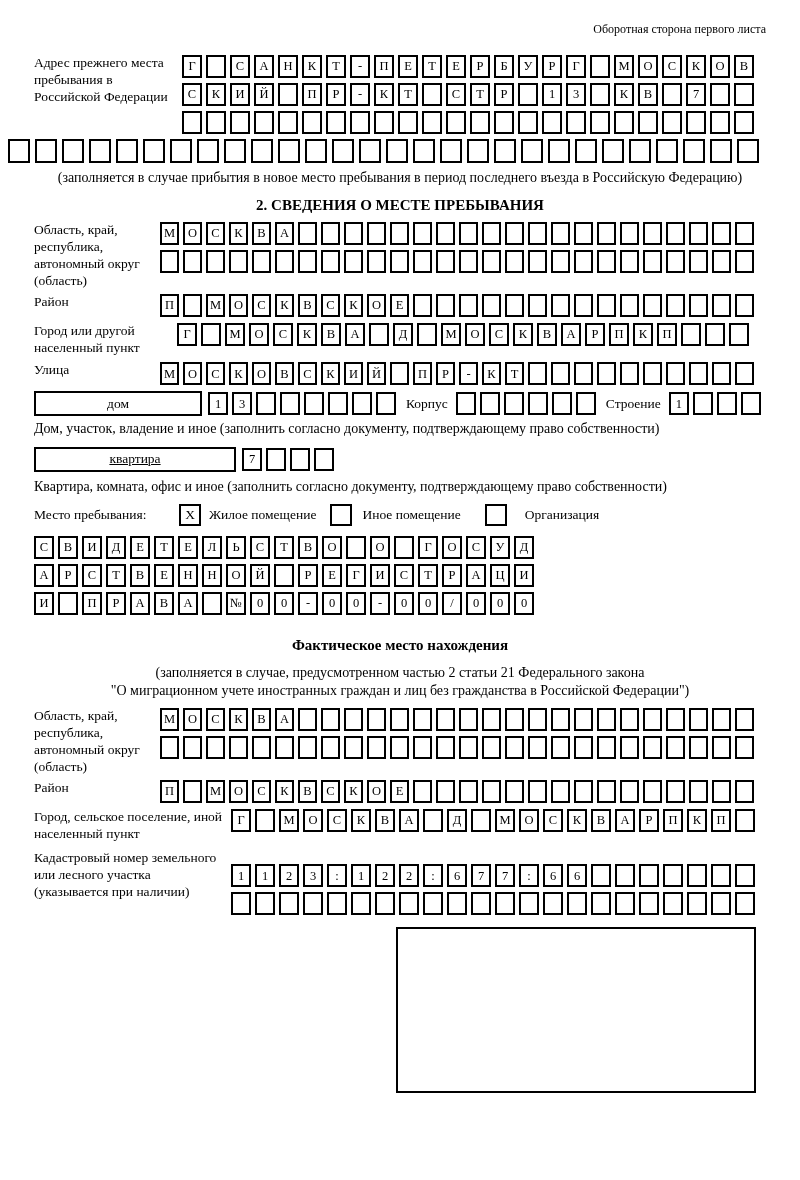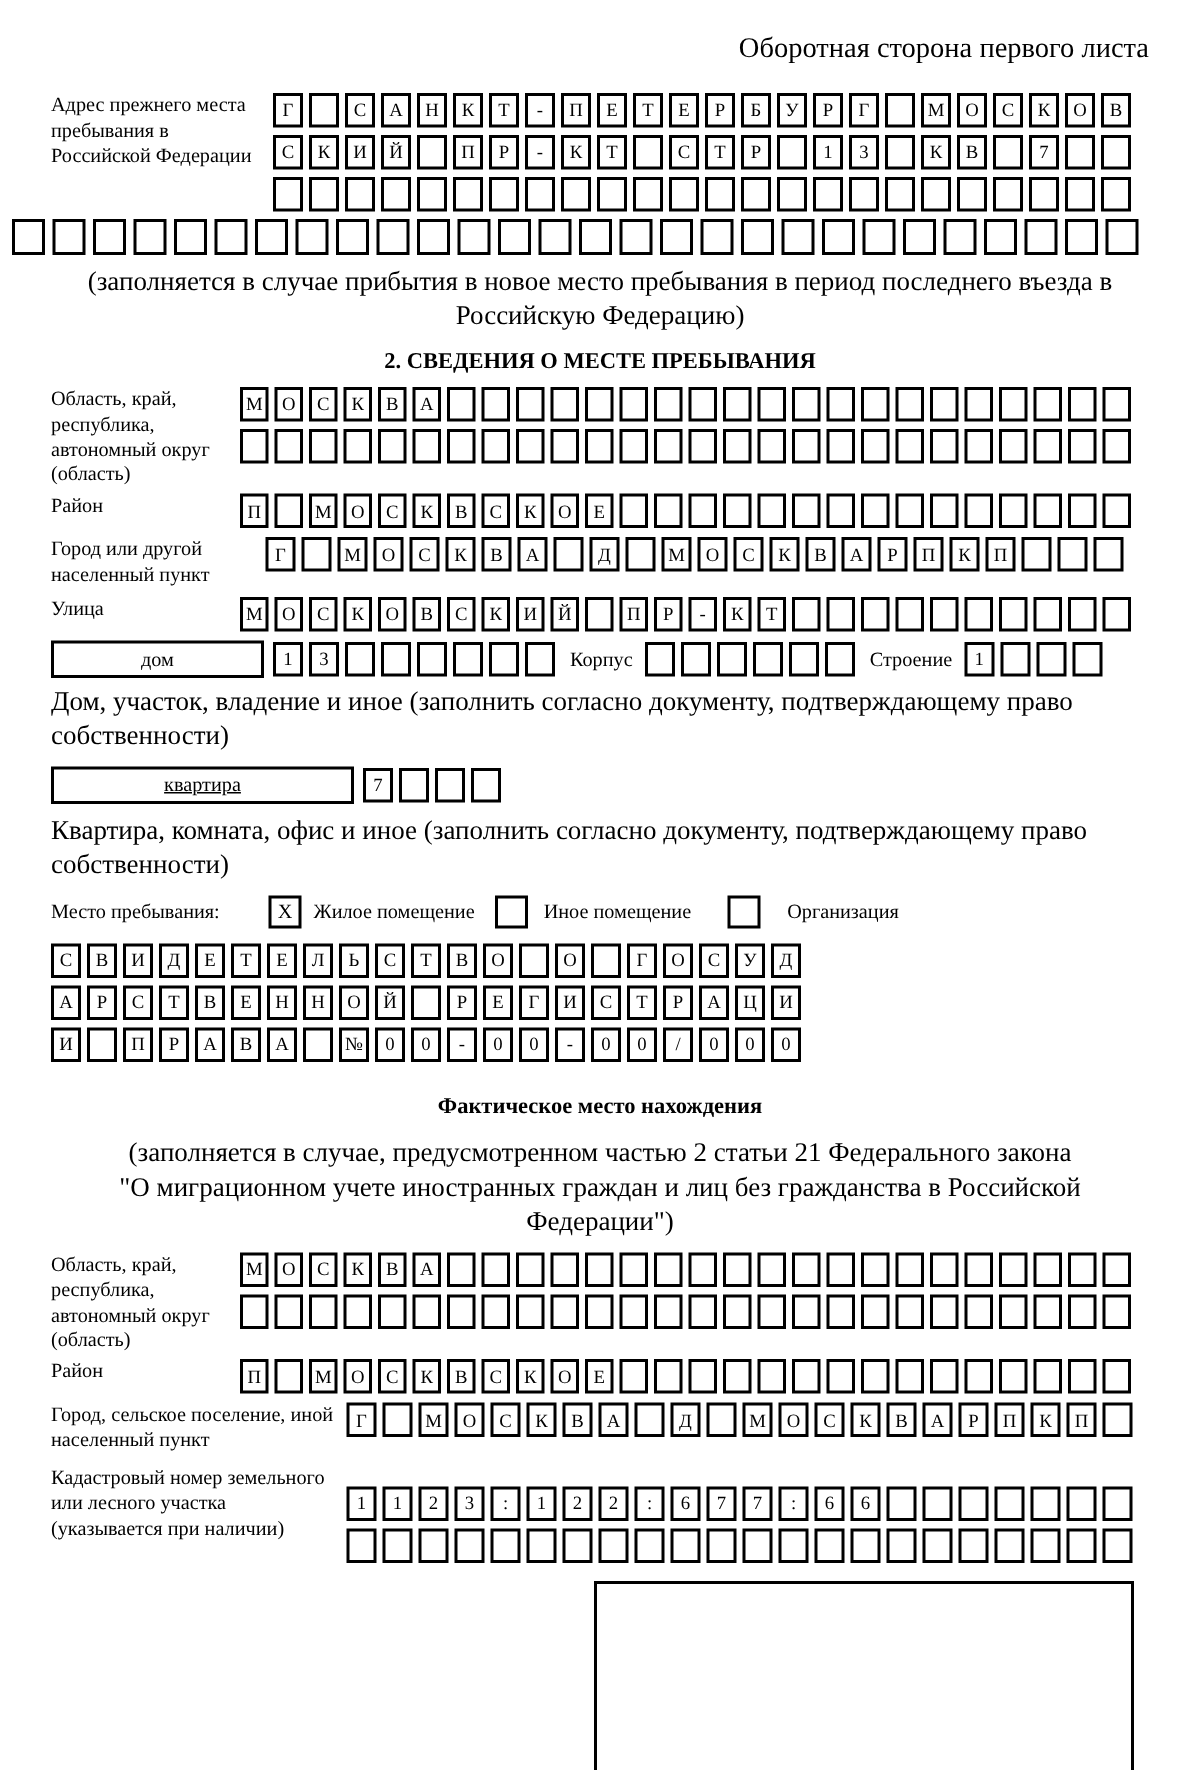--- a/index.html
+++ b/index.html
@@ -3,50 +3,50 @@
 <meta charset="utf-8">
 <style>
   html,body { margin:0; padding:0; background:#fff; }
   body {
     width:800px; height:1180px;
     color:#000;
     font-family:"Liberation Serif", serif;
     overflow:hidden;
   }
   .page { padding:0 34px; }
-  .hdr { padding-top:22px; text-align:right; font-size:19px; margin-bottom:18px; }
+  .hdr { padding-top:22px; text-align:right; font-size:12px; margin-bottom:18px; }
 
   .frow { display:flex; align-items:flex-start; }
   .flabel { font-size:13.5px; line-height:1.25; flex-shrink:0; padding-right:6px; box-sizing:border-box; }
   .w148{width:148px;} .w126{width:126px;} .w143{width:143px;} .w220{width:220px;} .w197{width:197px;} .w145{width:145px;}
 
   .cells { display:flex; gap:4px; }
   .cell {
     flex:0 0 20px; width:20px; height:23px;
     border:2px solid #000; box-sizing:border-box;
     display:flex; align-items:center; justify-content:center;
     font-size:12.5px; line-height:1;
   }
   .n26 .cell { flex-basis:19px; width:19px; }
   .rows-col { display:flex; flex-direction:column; gap:5px; }
 
   .fullrow { margin-left:-26px; margin-top:5px; }
   .fullrow .cells { gap:5px; }
   .fullrow .cell { flex-basis:22px; width:22px; height:24px; }
 
-  .note { font-size:18px; line-height:1.3; }
+  .note { font-size:14px; line-height:1.3; }
   .center { text-align:center; }
   .sect-title { font-weight:bold; font-size:15px; text-align:center; }
 
   .widebox {
     border:2px solid #000; box-sizing:border-box; height:25px;
     display:flex; align-items:center; justify-content:center;
     font-size:13.5px; flex-shrink:0;
   }
-  .dombox { width:142px; } .kvbox { width:202px;text-decoration:underline; }
+  .dombox { width:168px; } .kvbox { width:202px;text-decoration:underline; }
   .mid { align-items:center; }
   .inl-lbl { font-size:13.5px; flex-shrink:0; }
 
   .checkbox {
     width:22px; height:22px; border:2px solid #000; box-sizing:border-box;
     display:flex; align-items:center; justify-content:center;
     font-size:13.5px; flex-shrink:0;
   }
 
   .stamp-wrap { margin-left:352px; width:380px; margin-top:12px; }

